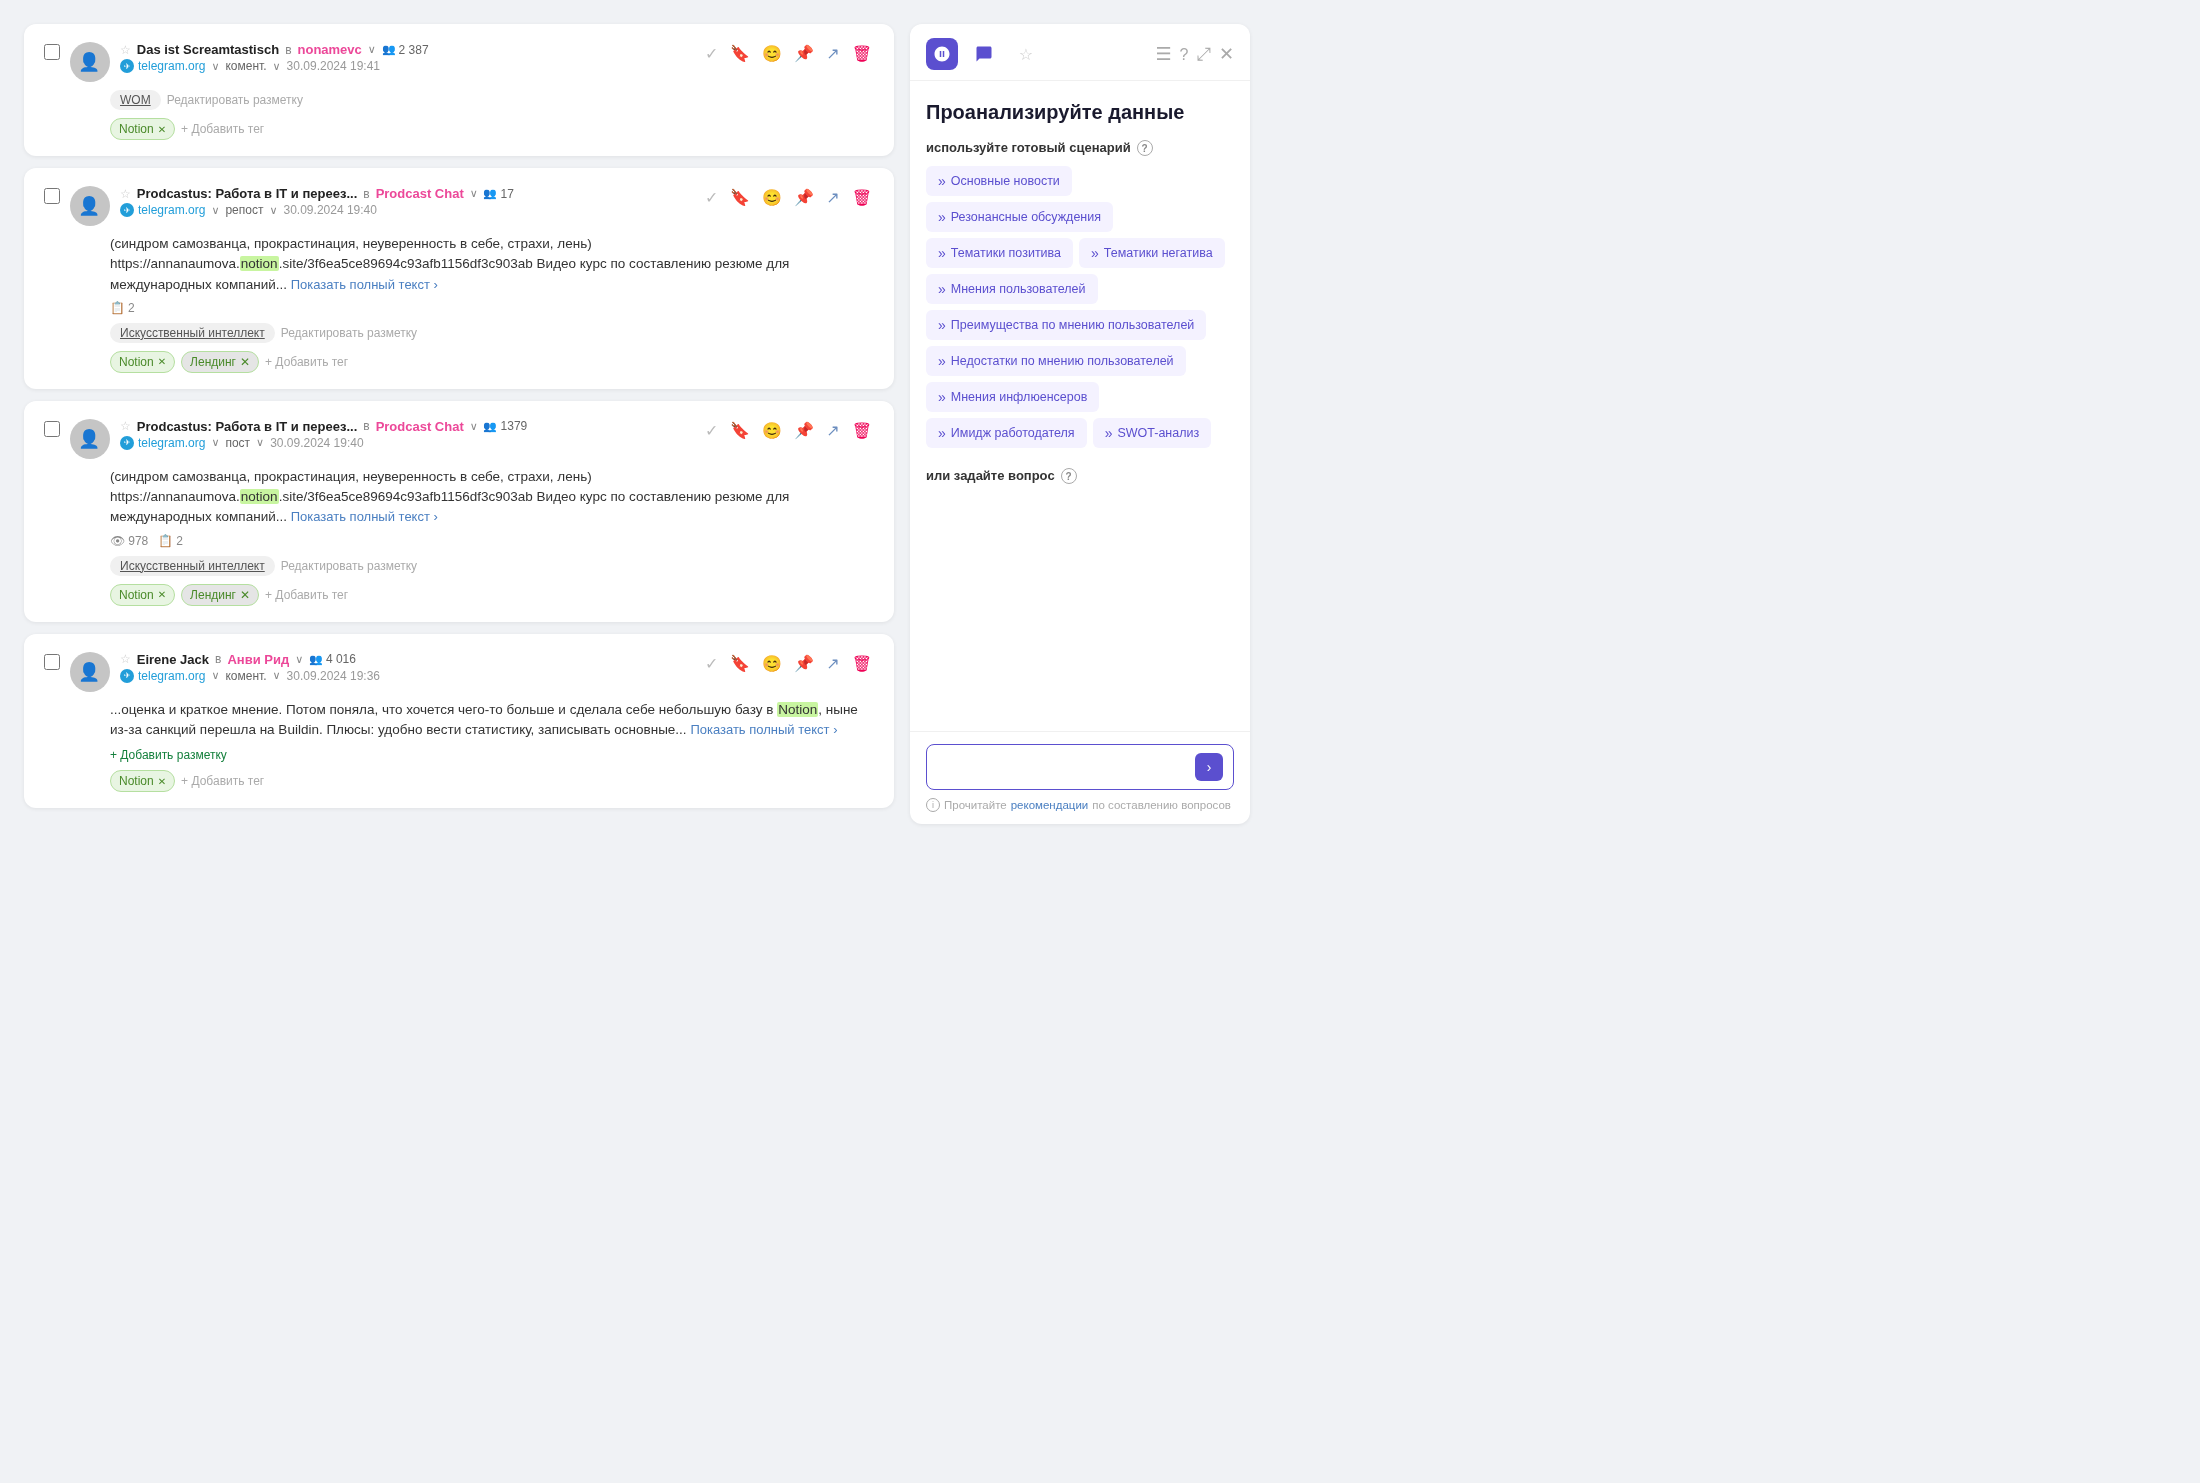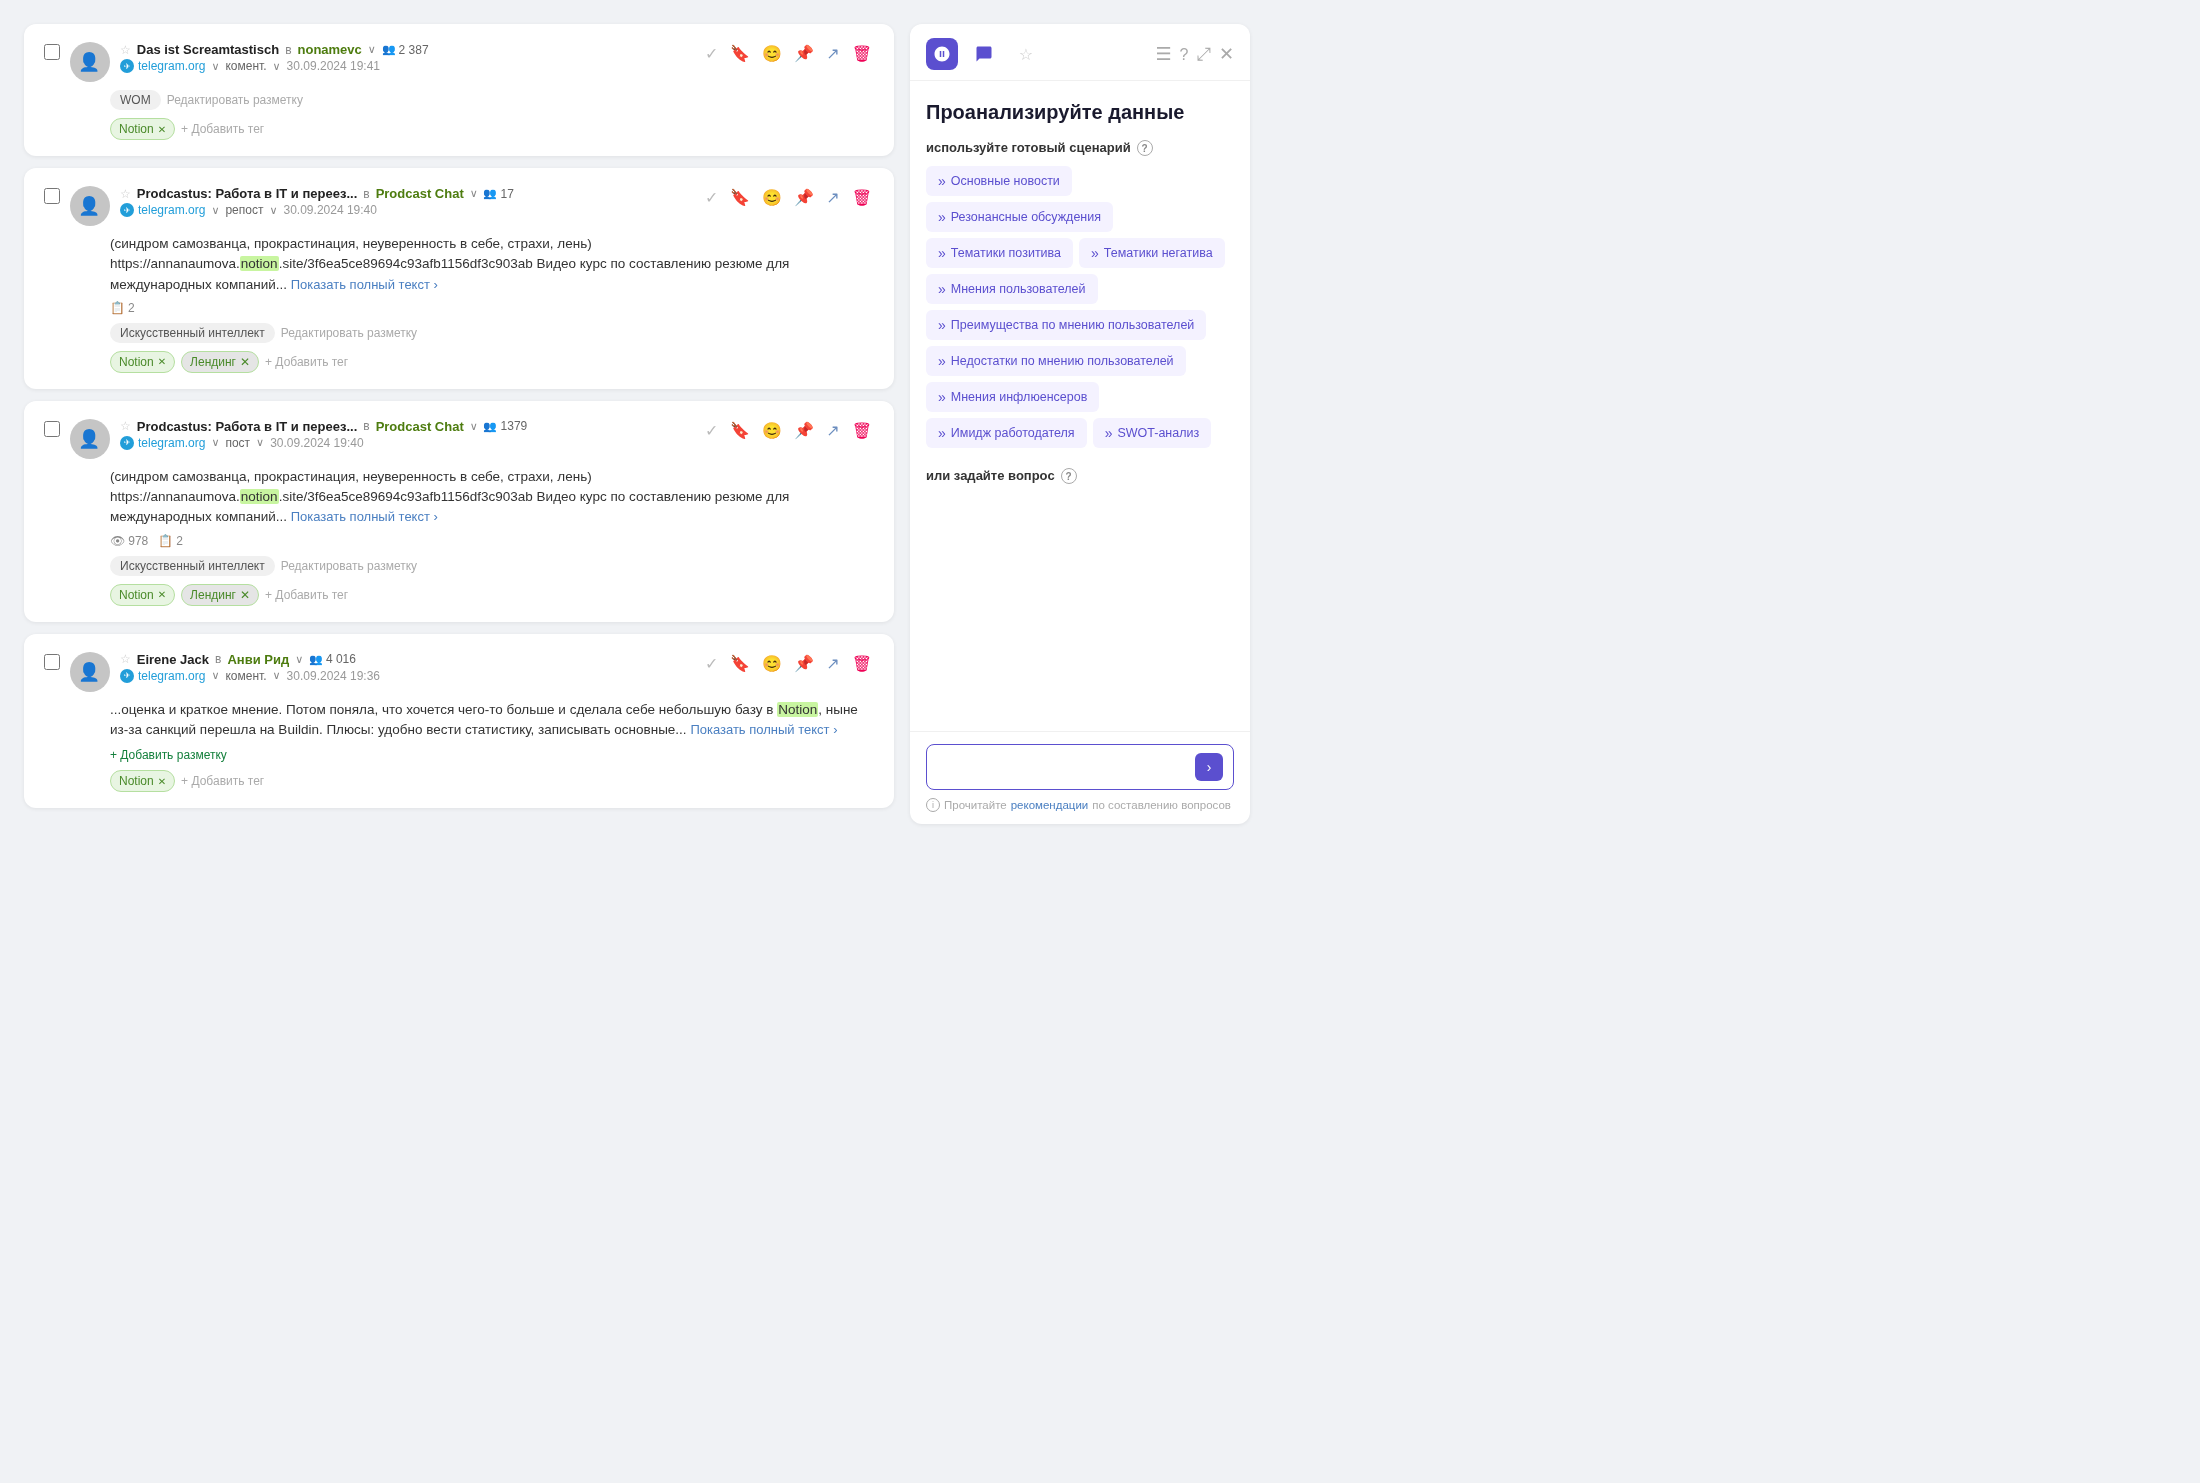--- a/index.html
+++ b/index.html
@@ -73,21 +73,21 @@
     .star-icon { color: #ccc; font-size: 12px; }
     .author-name {
       font-weight: 600;
       font-size: 13px;
       color: #222;
     }
     .in-label { color: #888; font-size: 12px; }
     .channel-name {
       font-weight: 600;
       font-size: 13px;
-      color: #4d7c0f;
+      color: #ec4899;
     }
     .channel-arrow { color: #888; font-size: 11px; }
     .members-badge {
       display: flex;
       align-items: center;
       gap: 3px;
       color: #666;
       font-size: 12px;
     }
     .card-source-row {
@@ -172,20 +172,21 @@
       align-items: center;
       gap: 6px;
       flex-wrap: wrap;
     }
     .tag-label {
       background: #f0f0f0;
       color: #555;
       padding: 3px 10px;
       border-radius: 20px;
       font-size: 12px;
+      text-decoration: underline;
     }
     .edit-markup {
       color: #aaa;
       font-size: 12px;
       cursor: pointer;
     }
     .notion-tag {
       background: #e8f5e2;
       color: #4a8a2a;
       padding: 3px 8px;

